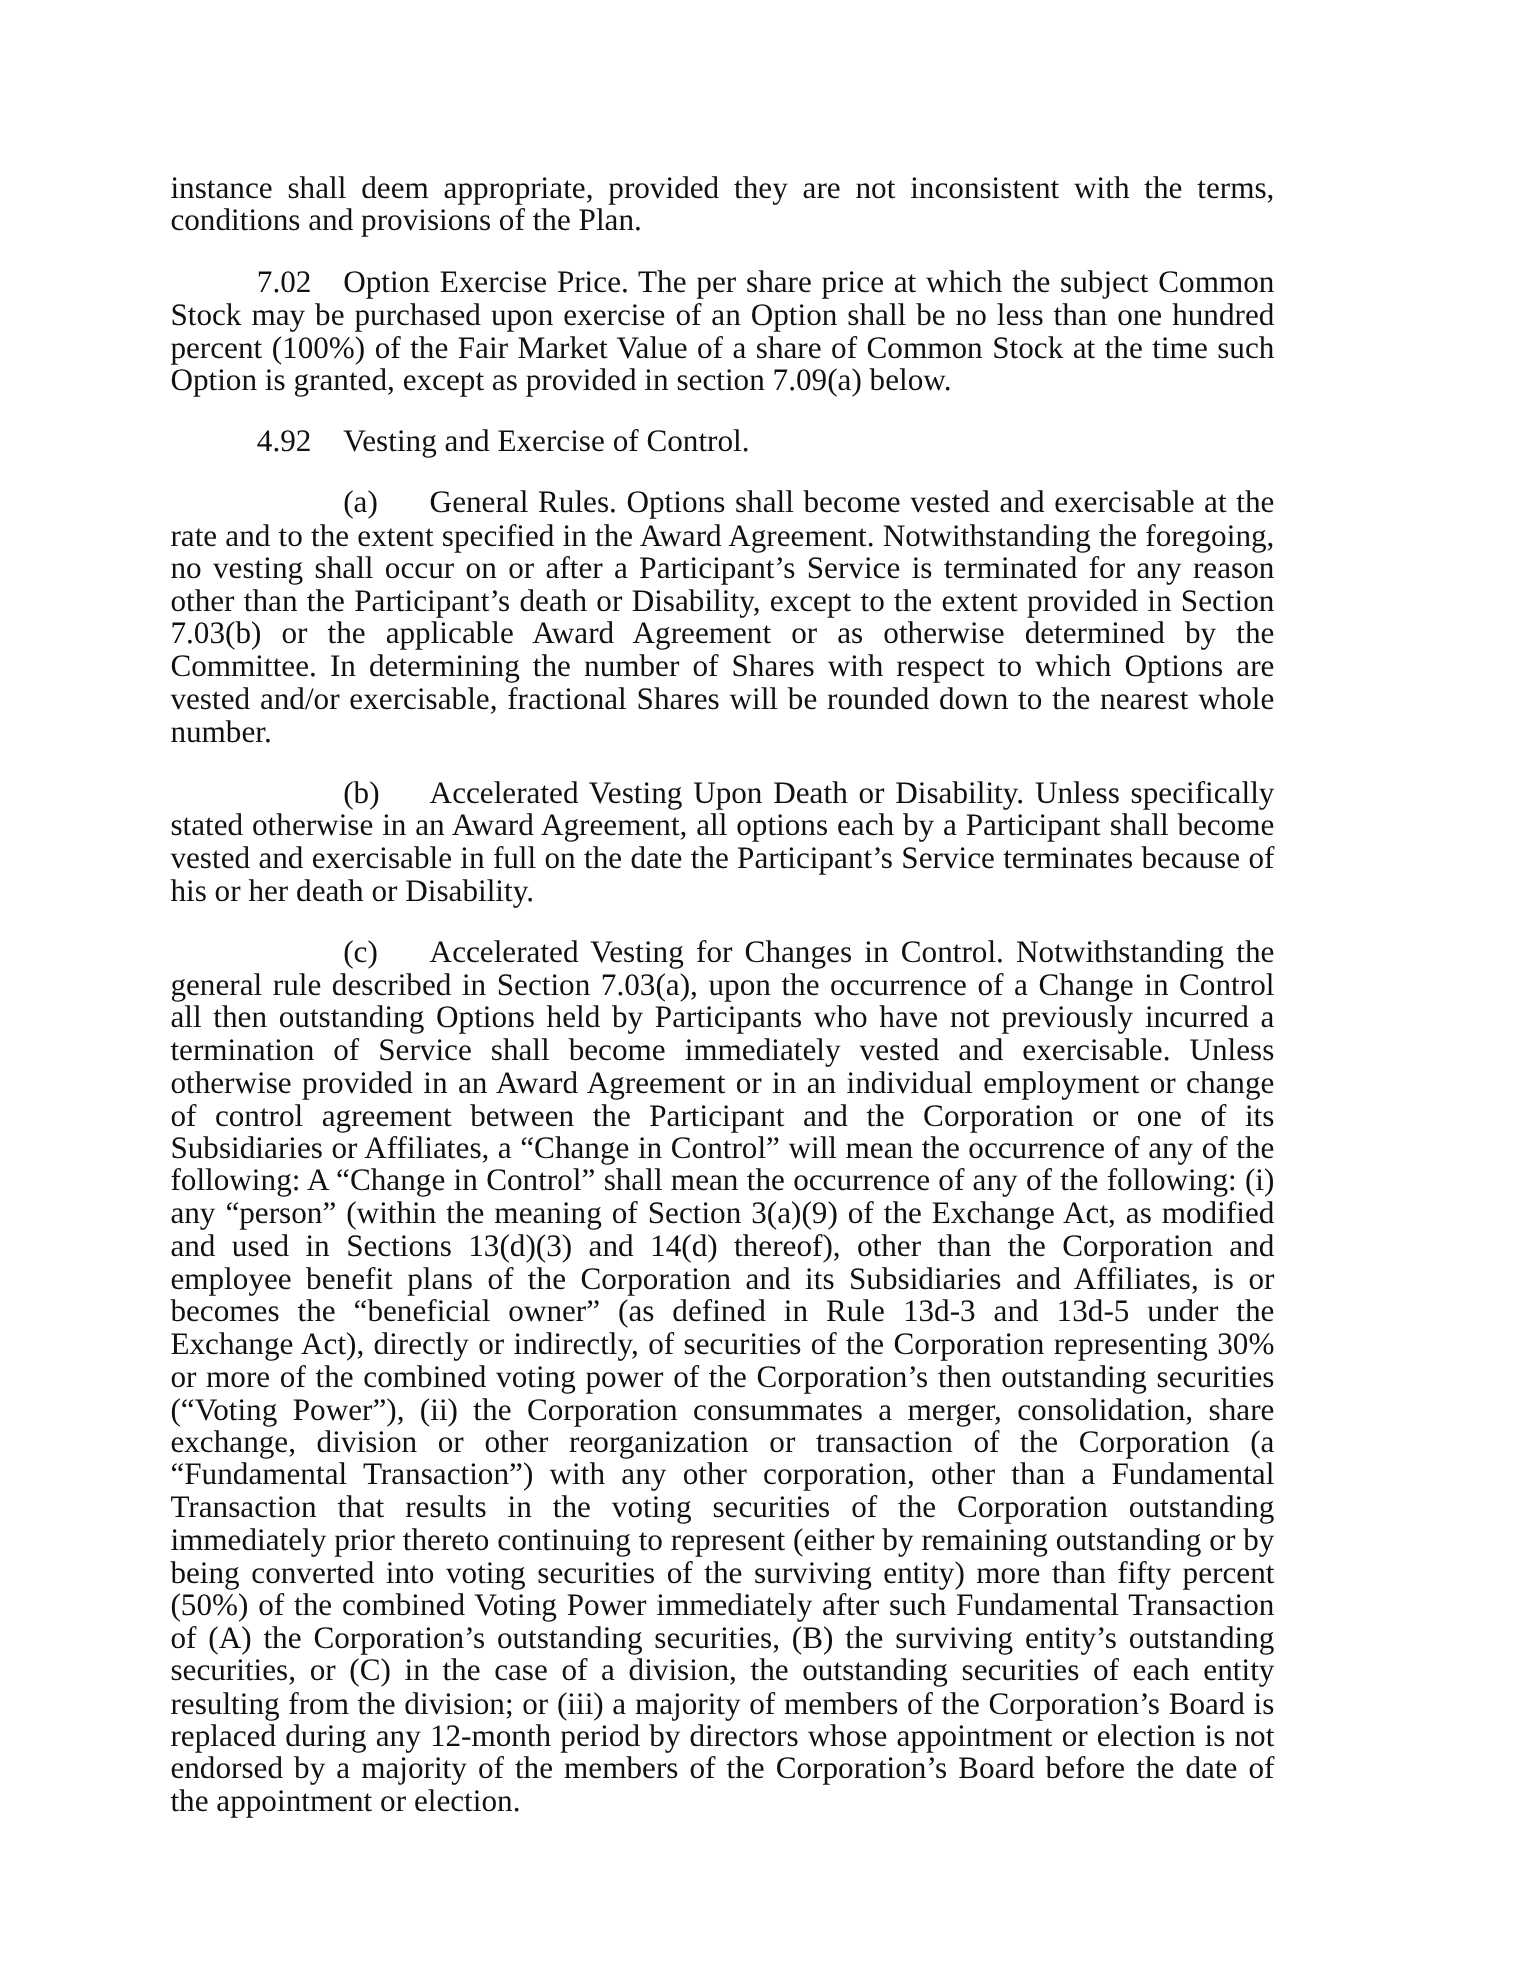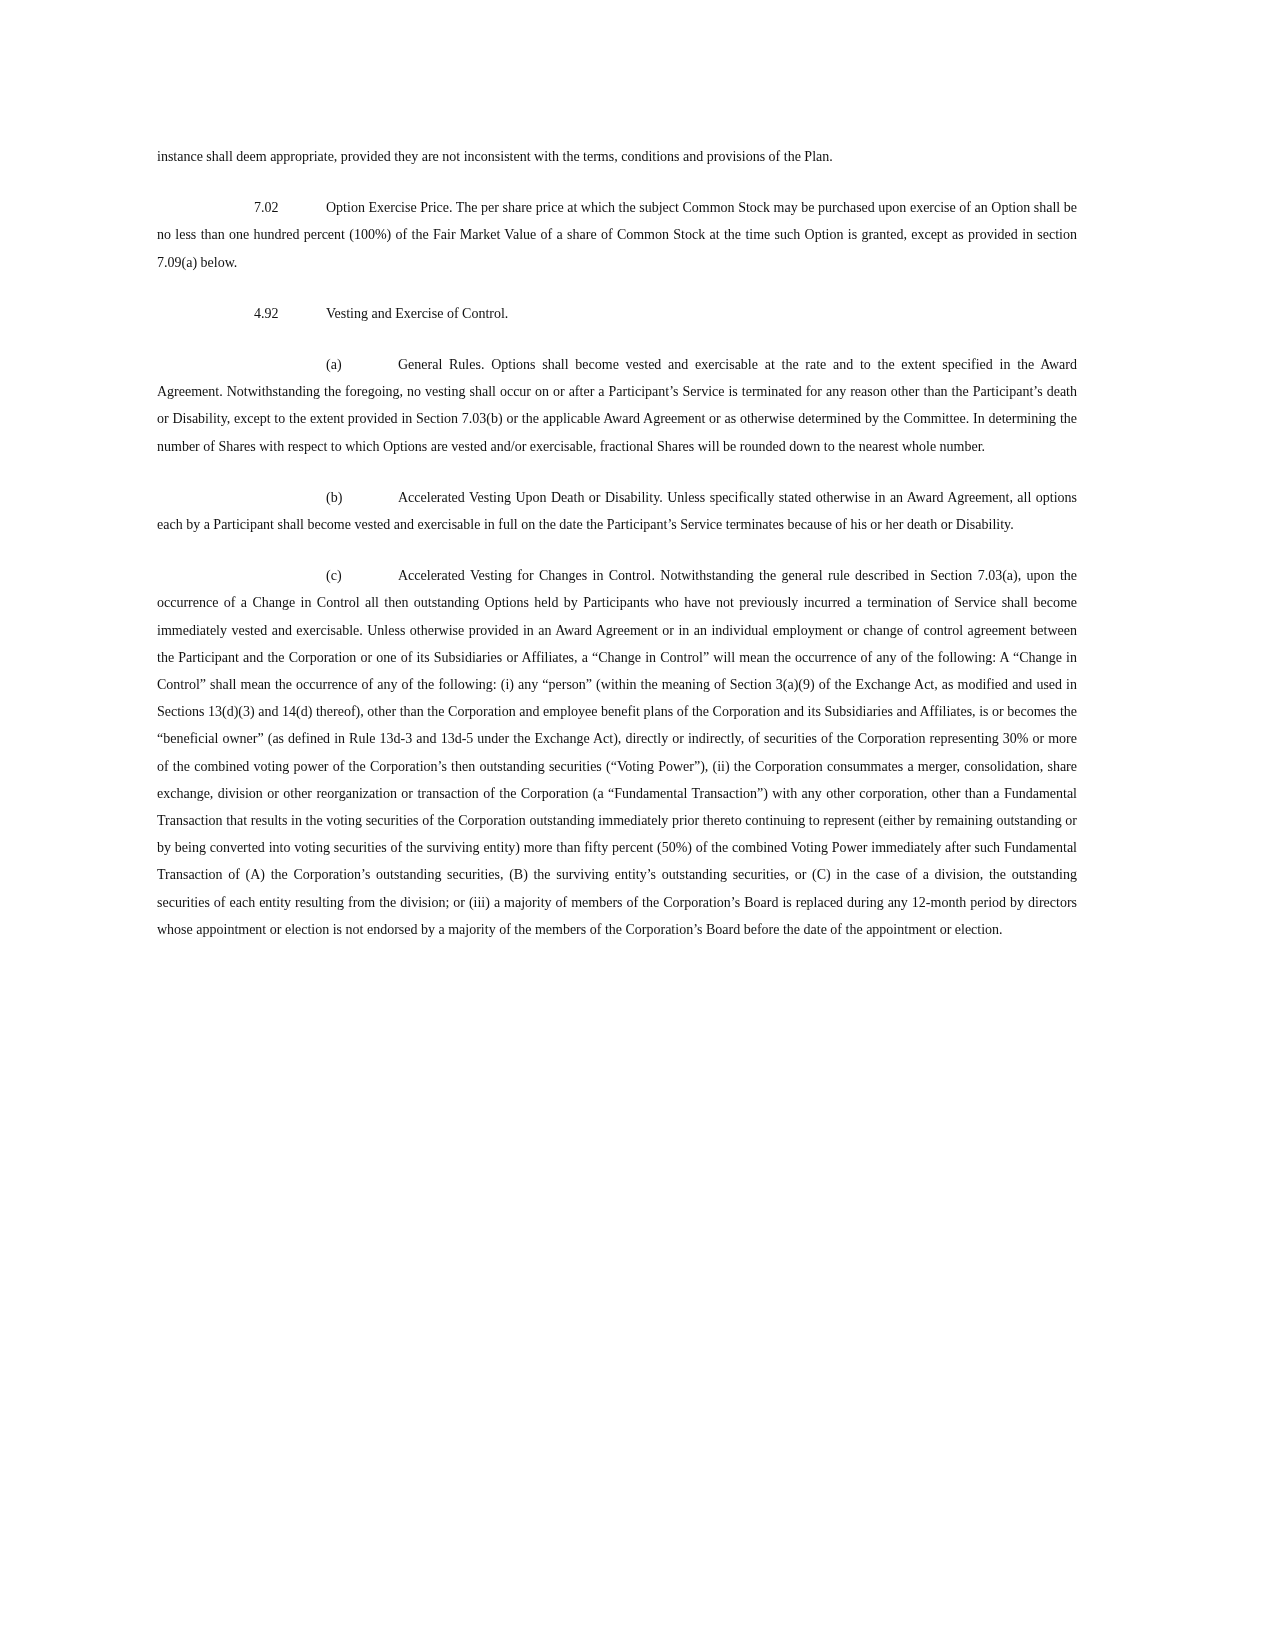--- a/index.html
+++ b/index.html
@@ -1,25 +1,25 @@
 <!DOCTYPE html>
 <html><head>
 <meta charset="utf-8">
 <style>
   html, body { margin: 0; padding: 0; background: #ffffff; }
   body { width: 1275px; height: 1650px; position: relative; overflow: hidden; }
   .page {
-    position: absolute; left: 157px; top: 143px; width: 920px;
+    position: absolute; left: 142px; top: 143px; width: 920px;
     font-family: "Liberation Serif", "DejaVu Serif", serif;
-    font-size: 14px; line-height: 27.2px; color: #111111;
+    font-size: 26px; line-height: 27.2px; color: #111111;
   }
   .para { margin: 0 0 24px 0; text-align: justify; text-align-last: left; }
   .ind1 { text-indent: 72px; }
   .ind2 { text-indent: 144px; }
-  .num { display: inline-block; text-indent: 0; width: 72px; margin-left: 25px; }
+  .num { display: inline-block; text-indent: 0; width: 72px; }
   .u { text-underline-offset: 2px; }
 </style>
 </head>
 <body>
 
 <div class="page">
 
   <p class="para">instance shall deem appropriate, provided they are not inconsistent with the terms, conditions and provisions of the Plan.</p>
 
   <p class="para ind1"><span class="num">7.02</span><span class="u">Option Exercise Price</span><span>.  The per share price at which the subject Common Stock may be purchased upon exercise of an Option shall be no less than one hundred percent (100%) of the Fair Market Value of a share of Common Stock at the time such Option is granted, except as provided in section 7.09(a) below.</span></p>

